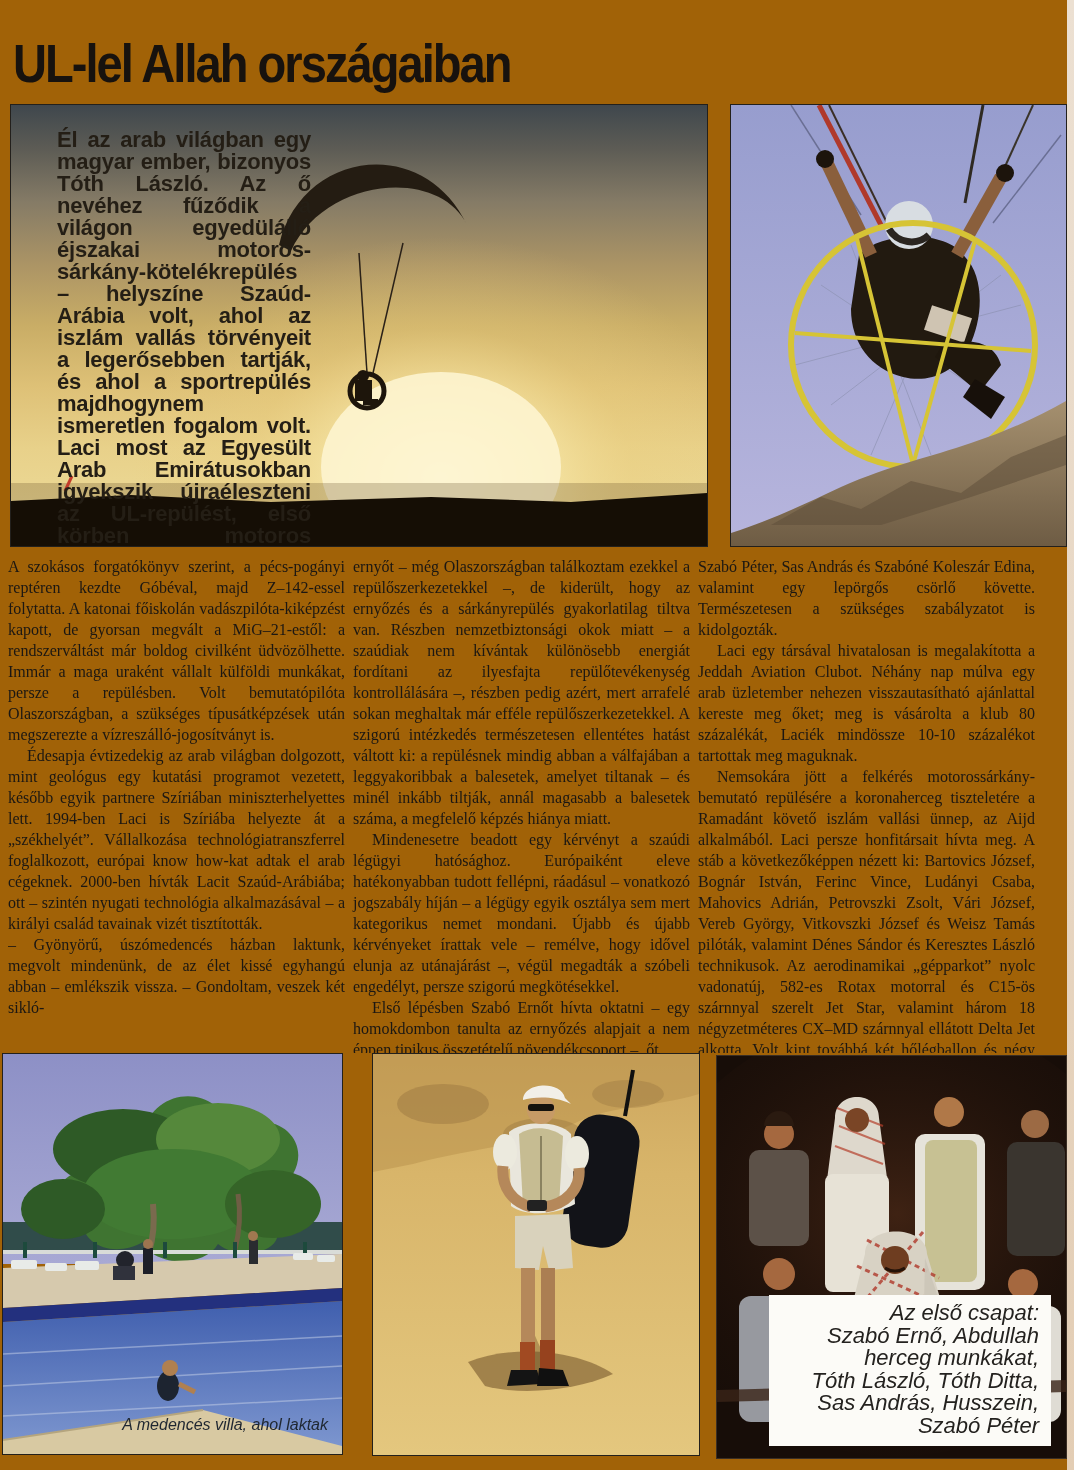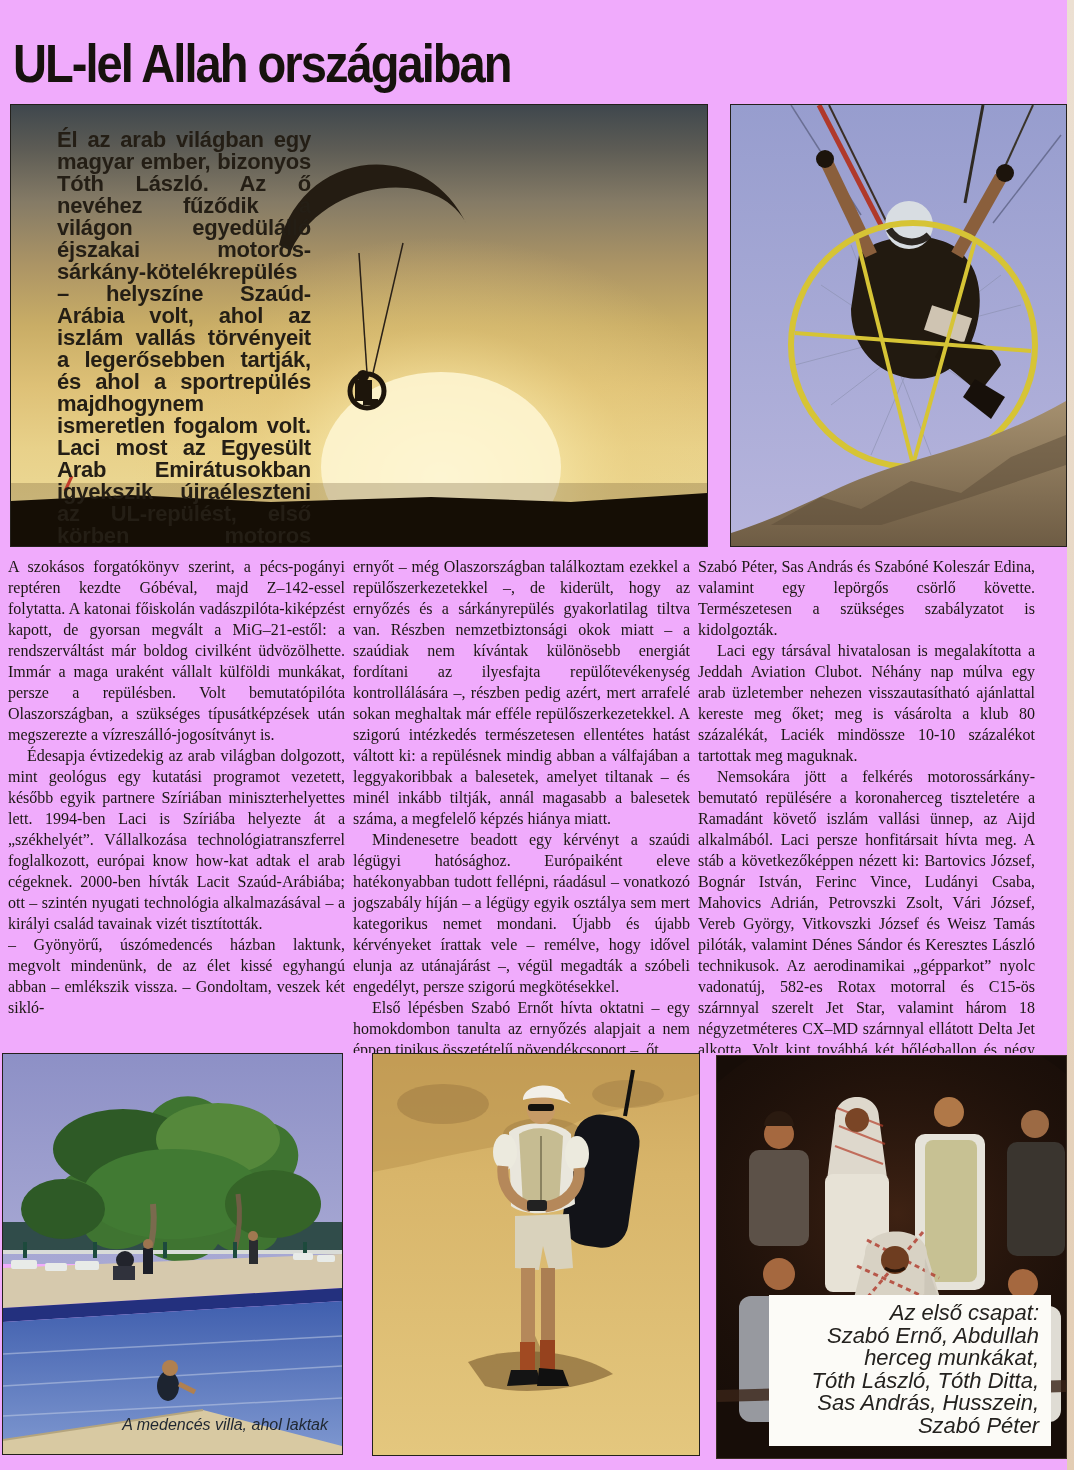--- a/index.html
+++ b/index.html
@@ -1,18 +1,18 @@
 <!DOCTYPE html>
 <html lang="hu"><head>
 <meta charset="utf-8">
 <style>
   html,body { margin:0; padding:0; background:#dddad5; }
   .page {
     position:relative; width:1074px; height:1470px; margin:0 auto;
-    background:#f0abfc; overflow:hidden;
+    background:#a16207; overflow:hidden;
     font-family:"Liberation Serif", serif; color:#1b1713;
   }
   .page-edge {
     position:absolute; right:0; top:0; width:7px; height:100%;
     background:linear-gradient(180deg,#ece0d2,#e3cdb4); 
   }
   .title {
     position:absolute; left:13px; top:34px; margin:0;
     font-family:"Liberation Sans", sans-serif; font-weight:bold;
     font-size:48px; letter-spacing:-2px; color:#17120e;

